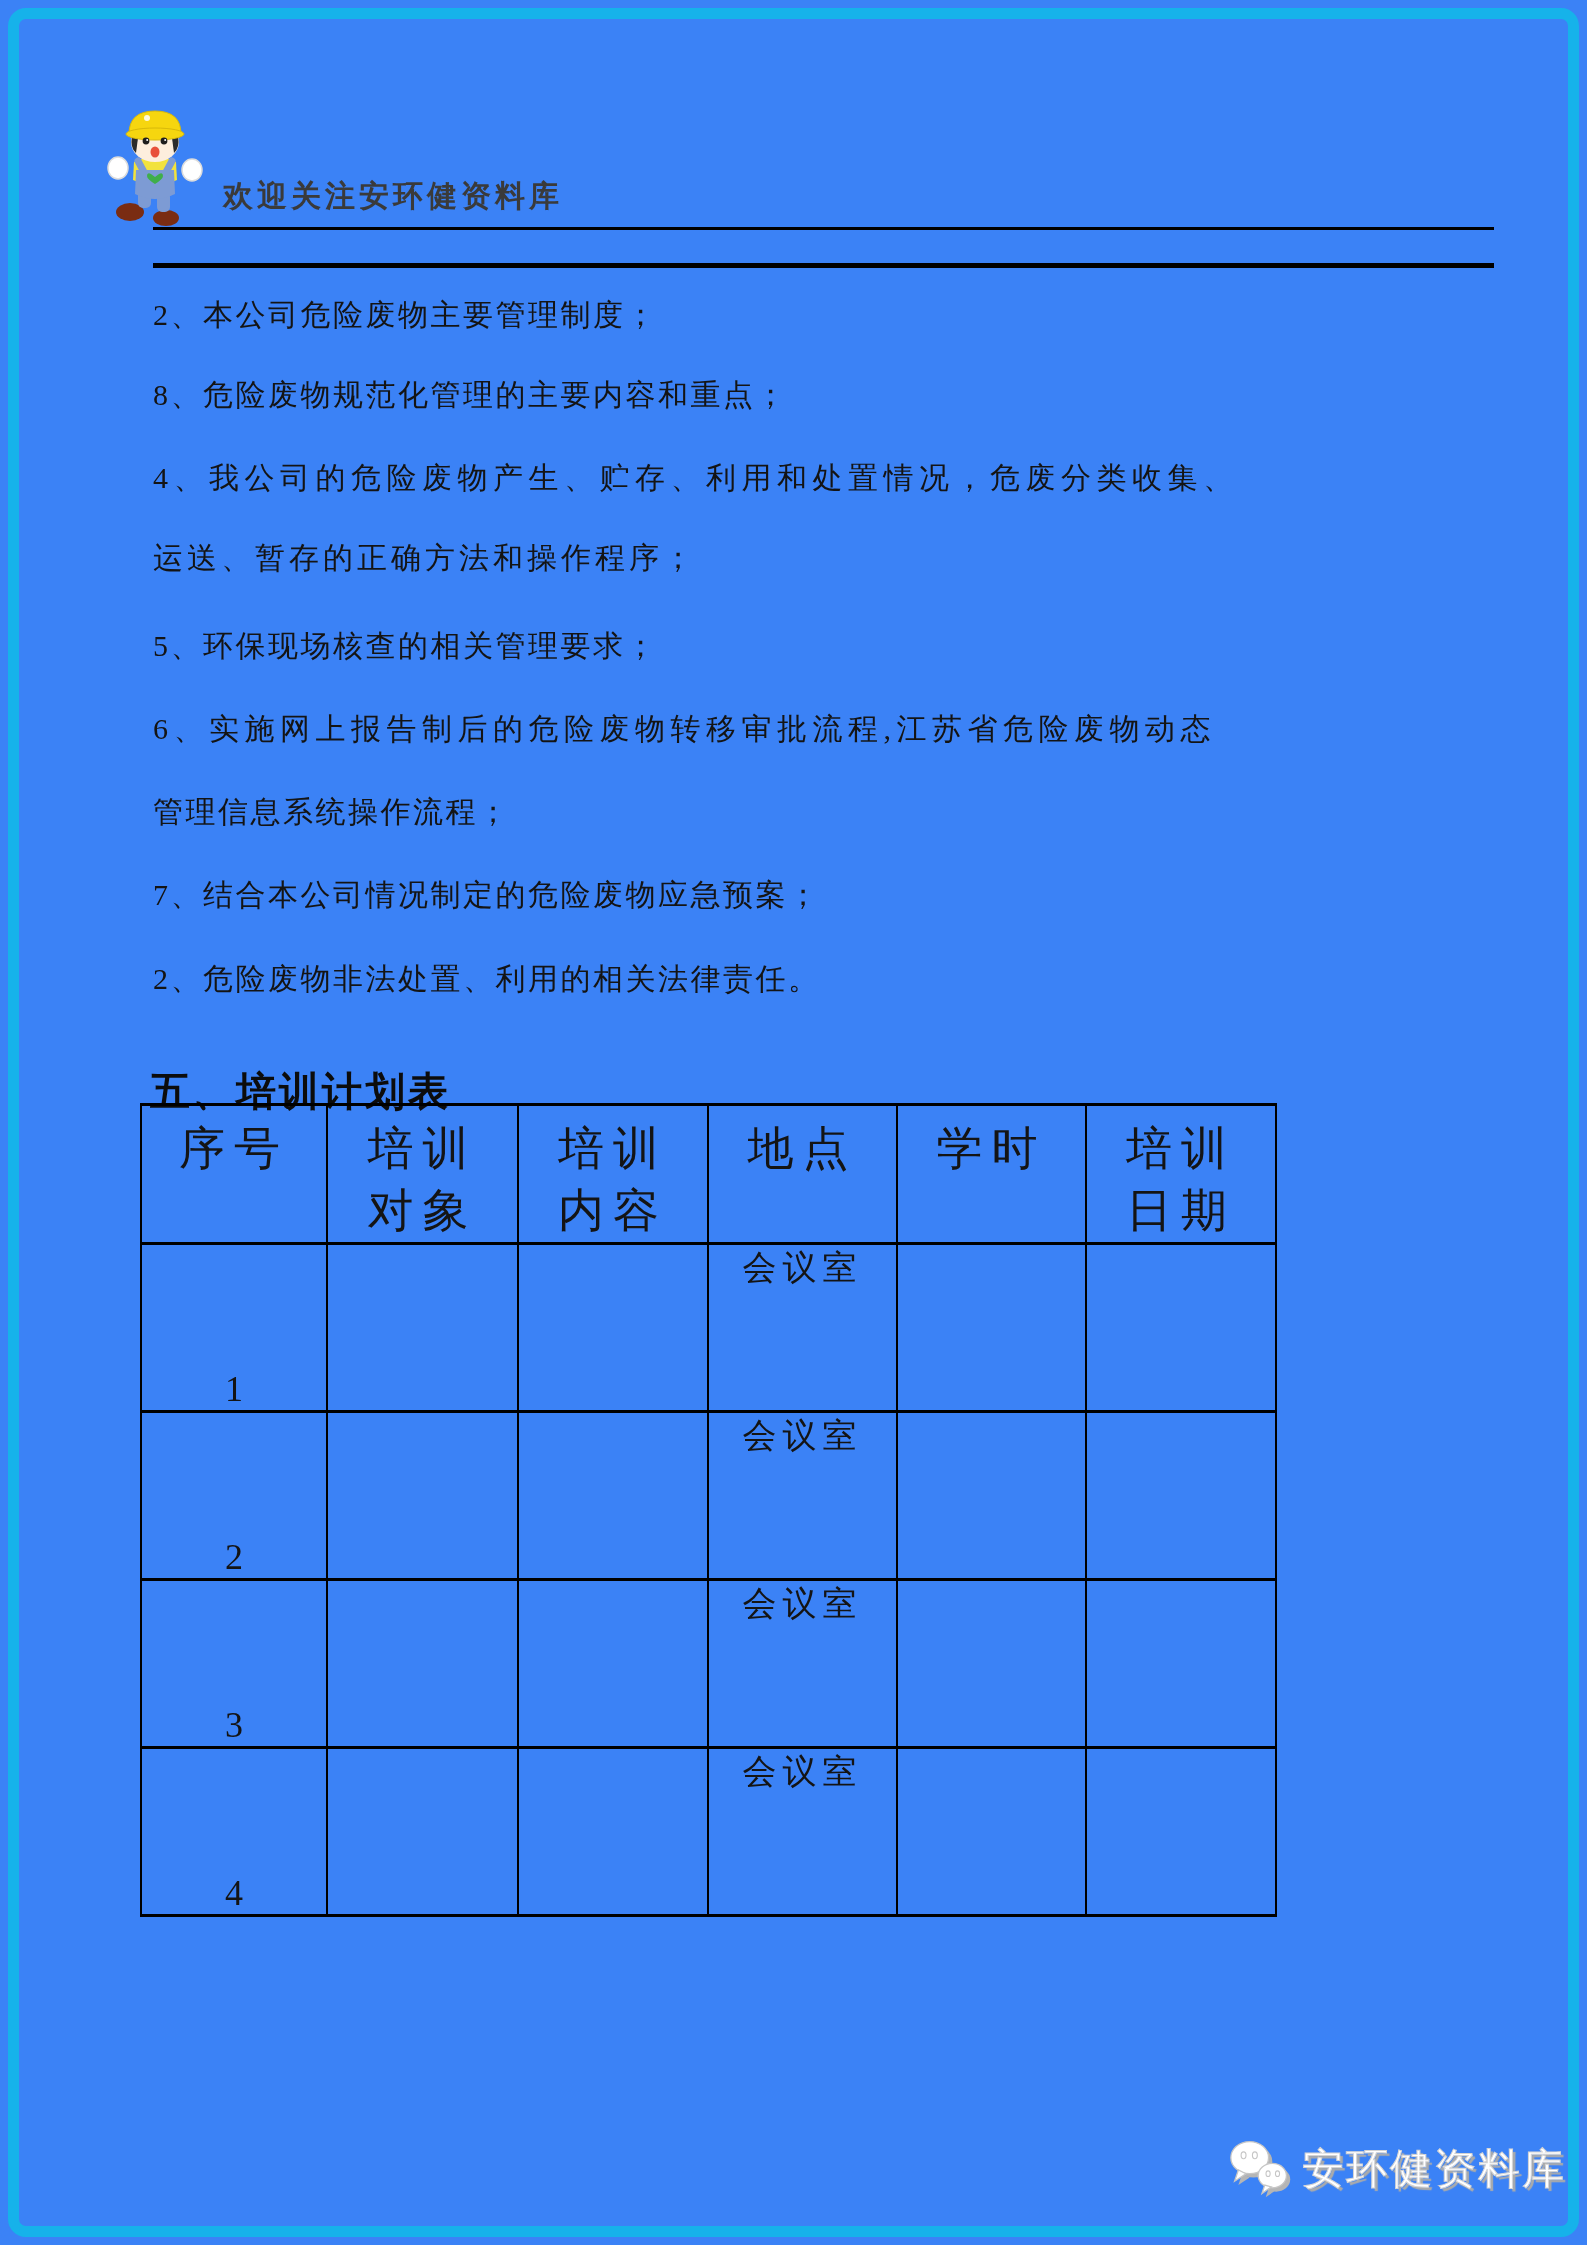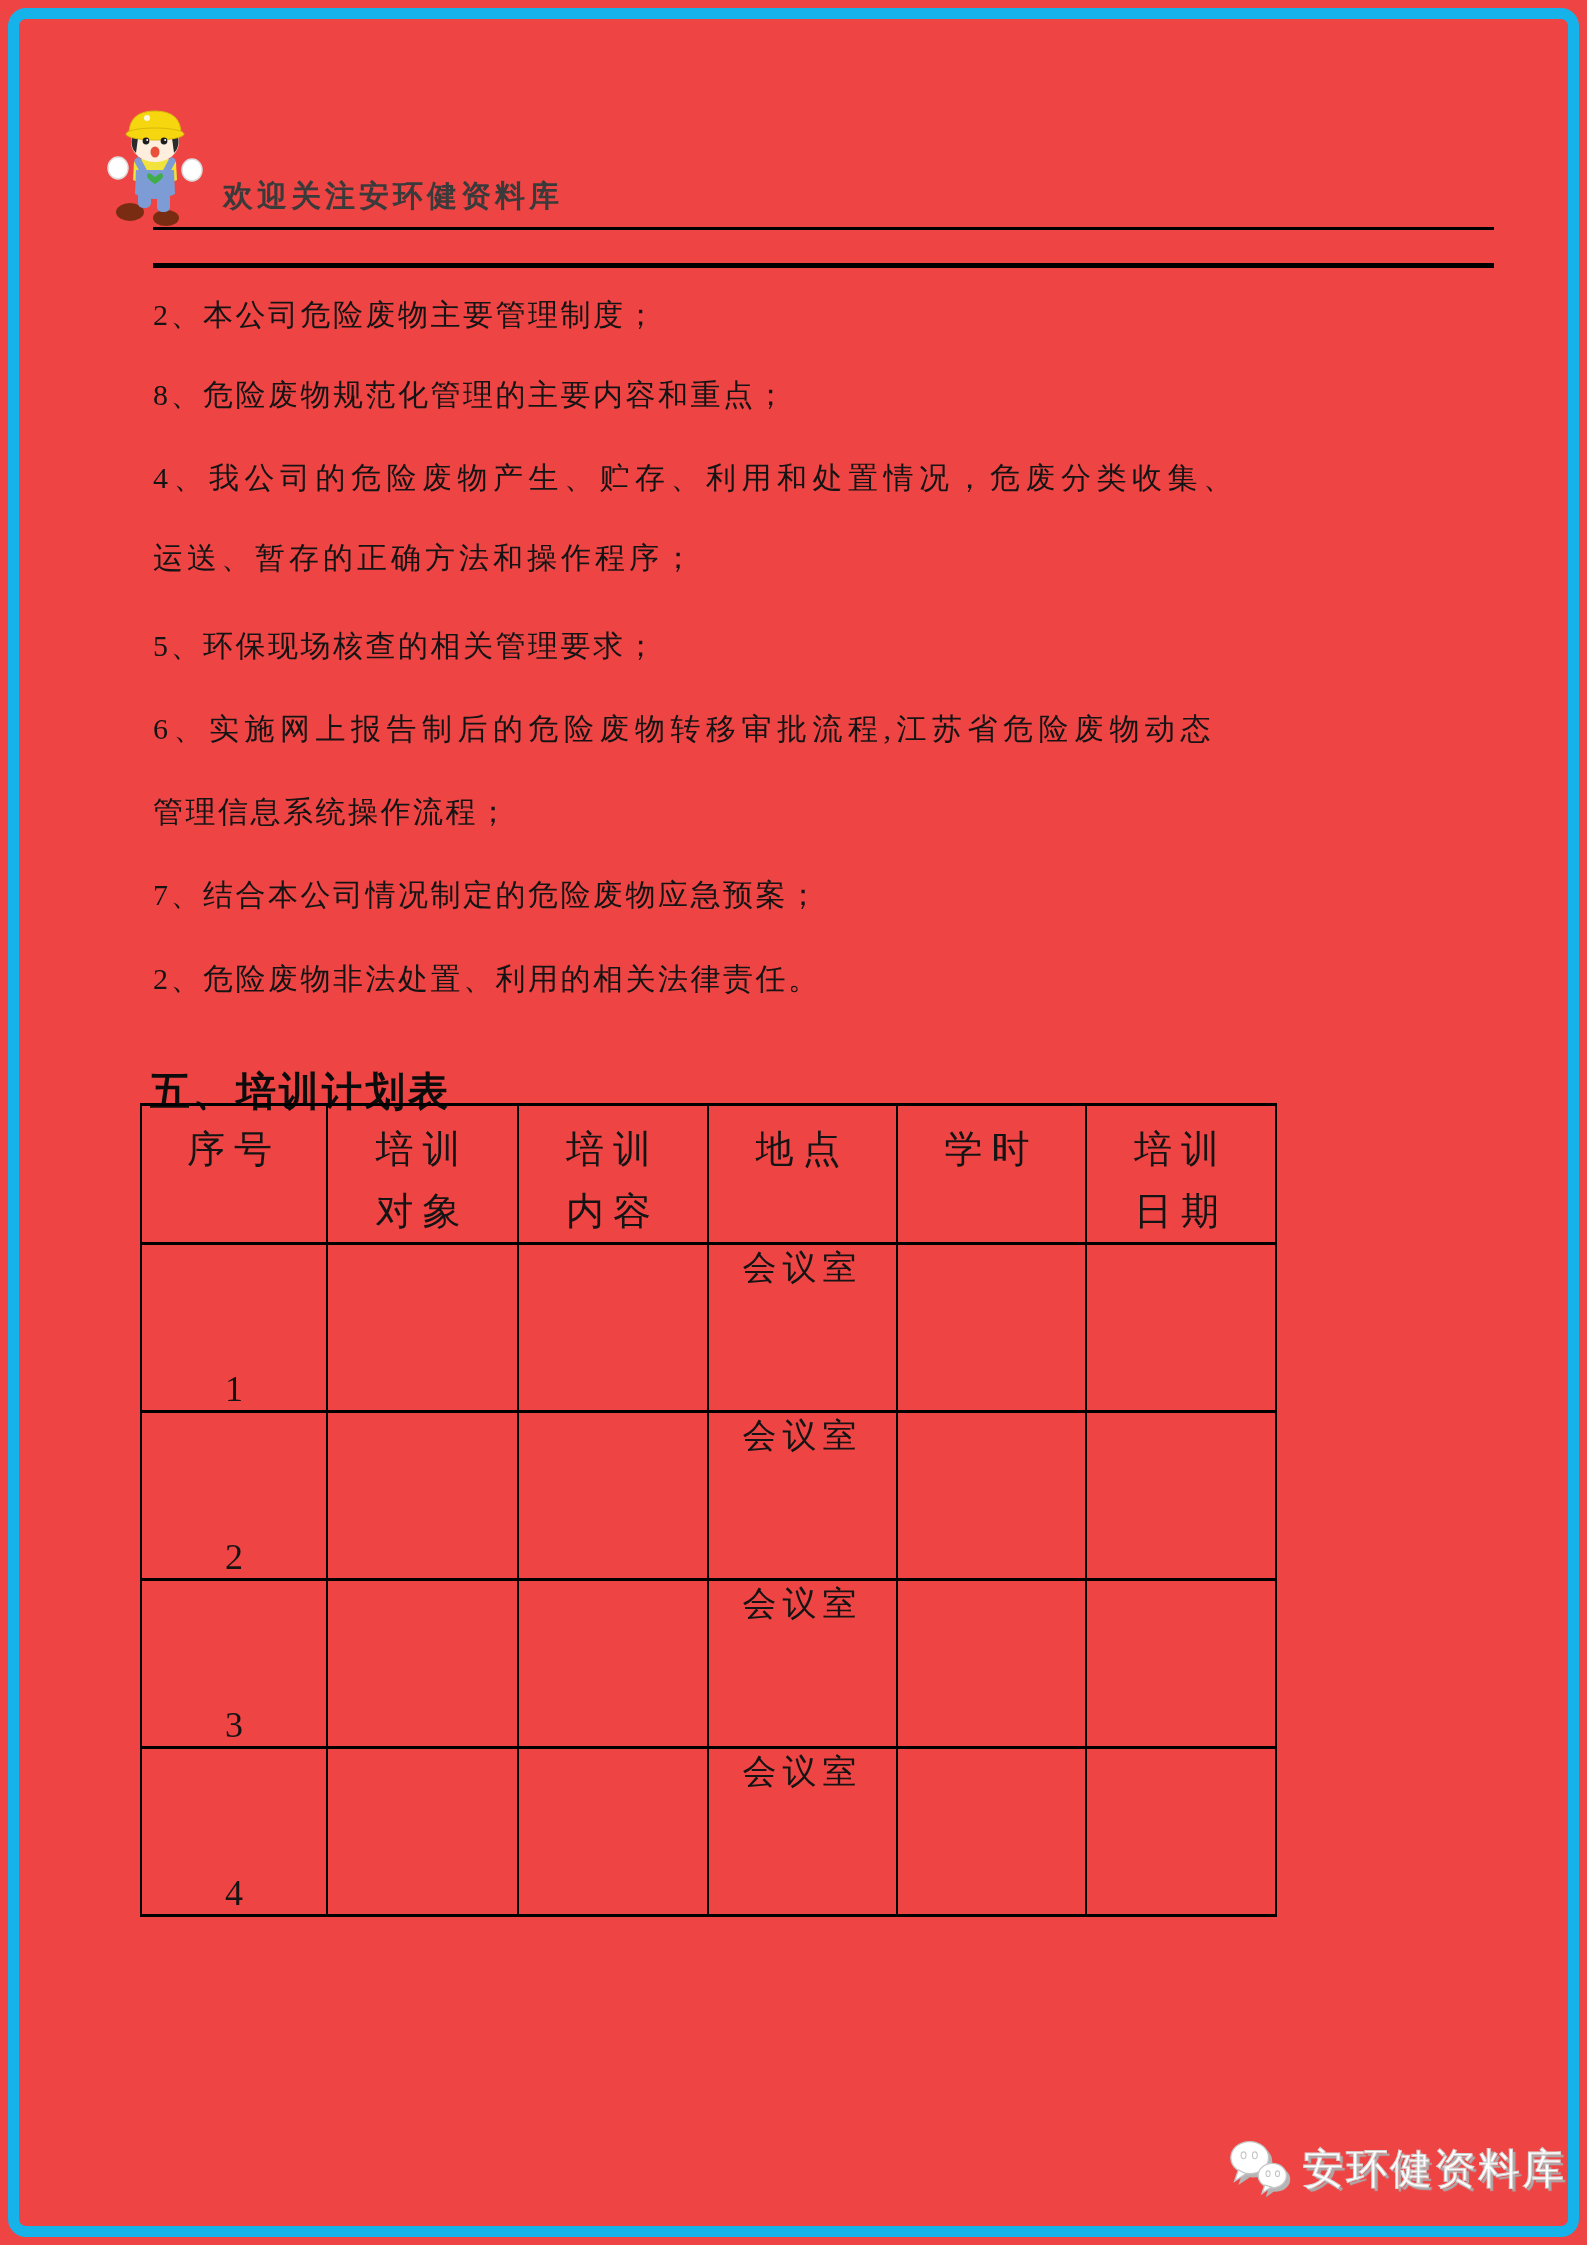--- a/index.html
+++ b/index.html
@@ -1,16 +1,16 @@
 <!DOCTYPE html>
 <html><head>
 <meta charset="utf-8">
 <style>
   html,body{margin:0;padding:0;background:#ffffff;}
-  .page{position:relative;width:1587px;height:2245px;background:#ef4444;overflow:hidden;
+  .page{position:relative;width:1587px;height:2245px;background:#3b82f6;overflow:hidden;
         font-family:"Liberation Serif","DejaVu Serif",serif;color:#111;}
   .frame{position:absolute;left:8px;top:8px;right:8px;bottom:8px;
          border:11px solid #16b2ea;border-radius:18px;}
   
   .mascot{position:absolute;left:105px;top:104px;width:100px;height:122px;}
   .banner-text{position:absolute;left:223px;top:176px;
                font-family:"Liberation Sans","DejaVu Sans",sans-serif;
                font-size:30px;font-weight:600;color:#3a3a3a;letter-spacing:4px;white-space:nowrap;}
   .rule{position:absolute;left:153px;width:1341px;background:#000;}
   .rule-1{top:227px;height:3px;}
@@ -25,21 +25,21 @@
            font-weight:bold;font-size:40px;letter-spacing:3px;color:#0c0c0c;white-space:nowrap;margin-top:32px;}
   
   .plan-table{position:absolute;left:140px;top:1103px;width:1135px;
               border-collapse:collapse;table-layout:fixed;}
   .plan-table th,.plan-table td{border-left:2px solid #000;border-right:2px solid #000;
               border-top:3px solid #000;border-bottom:3px solid #000;
               font-weight:normal;padding:0;overflow:hidden;}
   .plan-table thead tr{height:122px;}
   .plan-table tbody tr{height:168px;}
   .plan-table th{vertical-align:top;padding-top:12px;text-align:center;
-                 font-size:38px;line-height:62px;letter-spacing:9px;color:#141414;}
+                 font-size:46px;line-height:62px;letter-spacing:9px;color:#141414;}
   .hdr-line{display:block;}
   .cell-no{vertical-align:bottom;padding-bottom:18px;text-align:center;
            font-size:36px;color:#141414;}
   .cell-loc{vertical-align:top;padding-top:10px;text-align:center;
             font-size:34px;letter-spacing:6px;color:#141414;}
   .cell-empty{vertical-align:middle;text-align:center;font-size:34px;}
   
   .footer{position:absolute;left:1228px;top:2138px;display:flex;align-items:center;gap:8px;text-align:center;}
   .footer-icon{width:66px;height:62px;flex:0 0 auto;}
   .brand{font-family:"Liberation Sans","DejaVu Sans",sans-serif;font-size:42px;font-weight:500;

